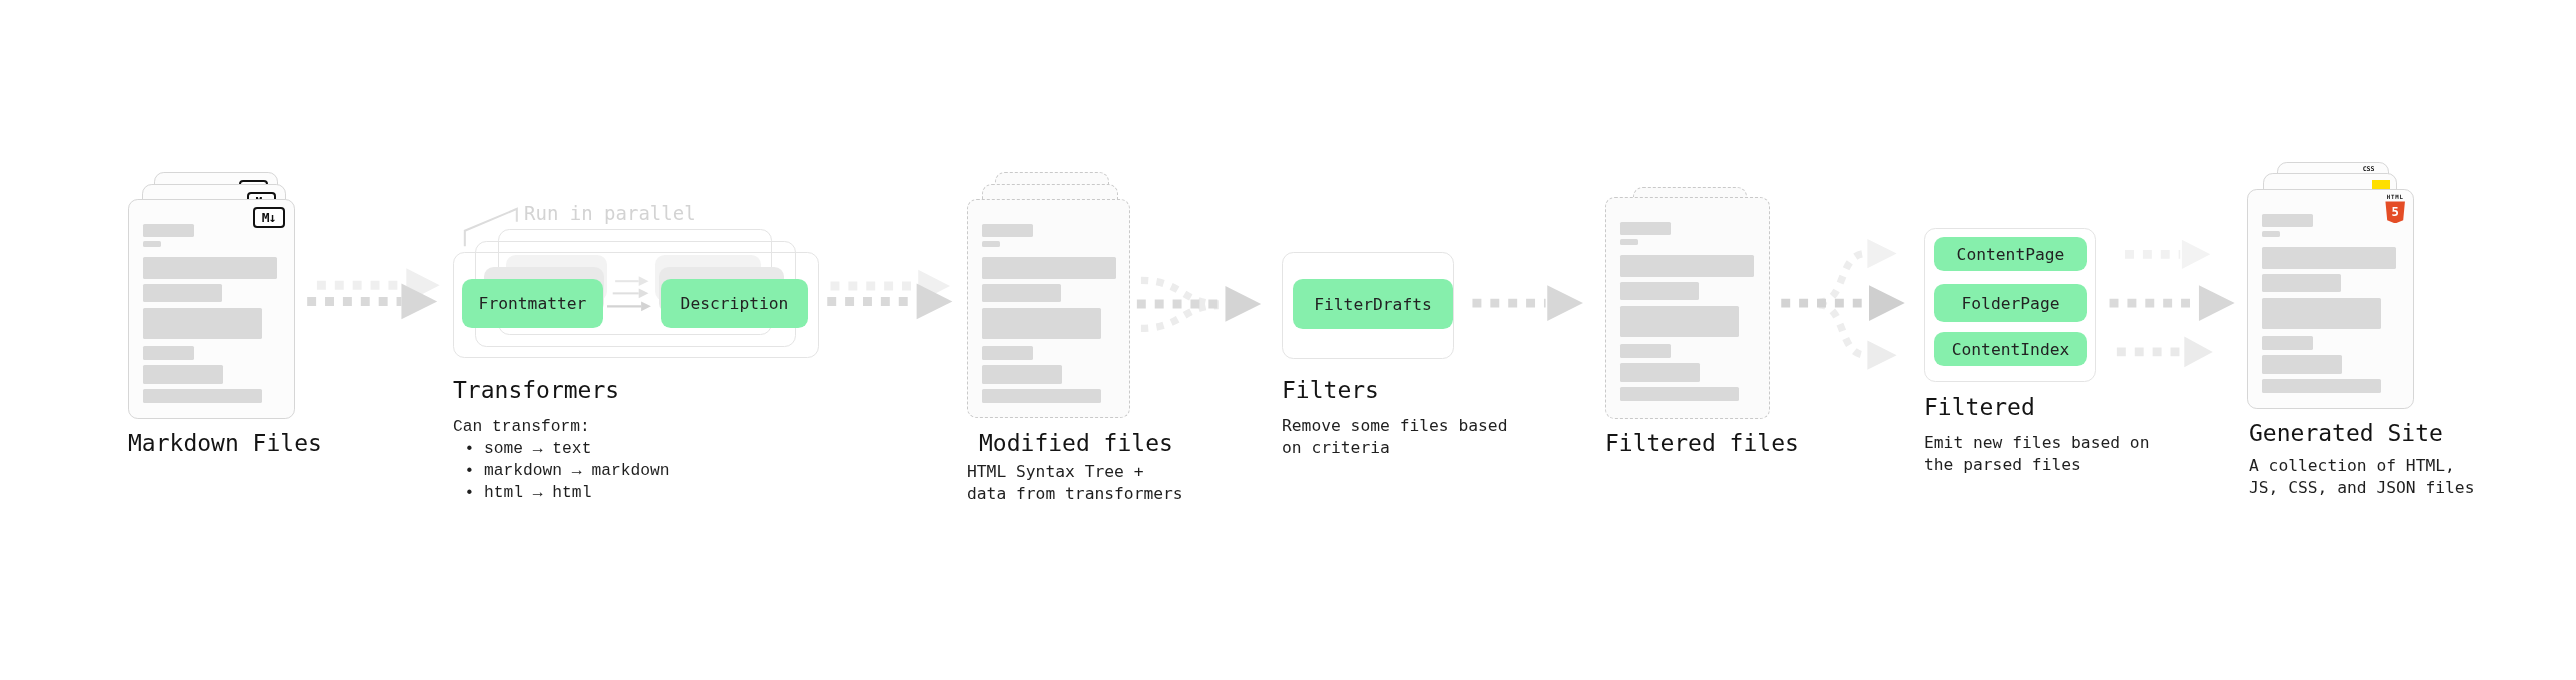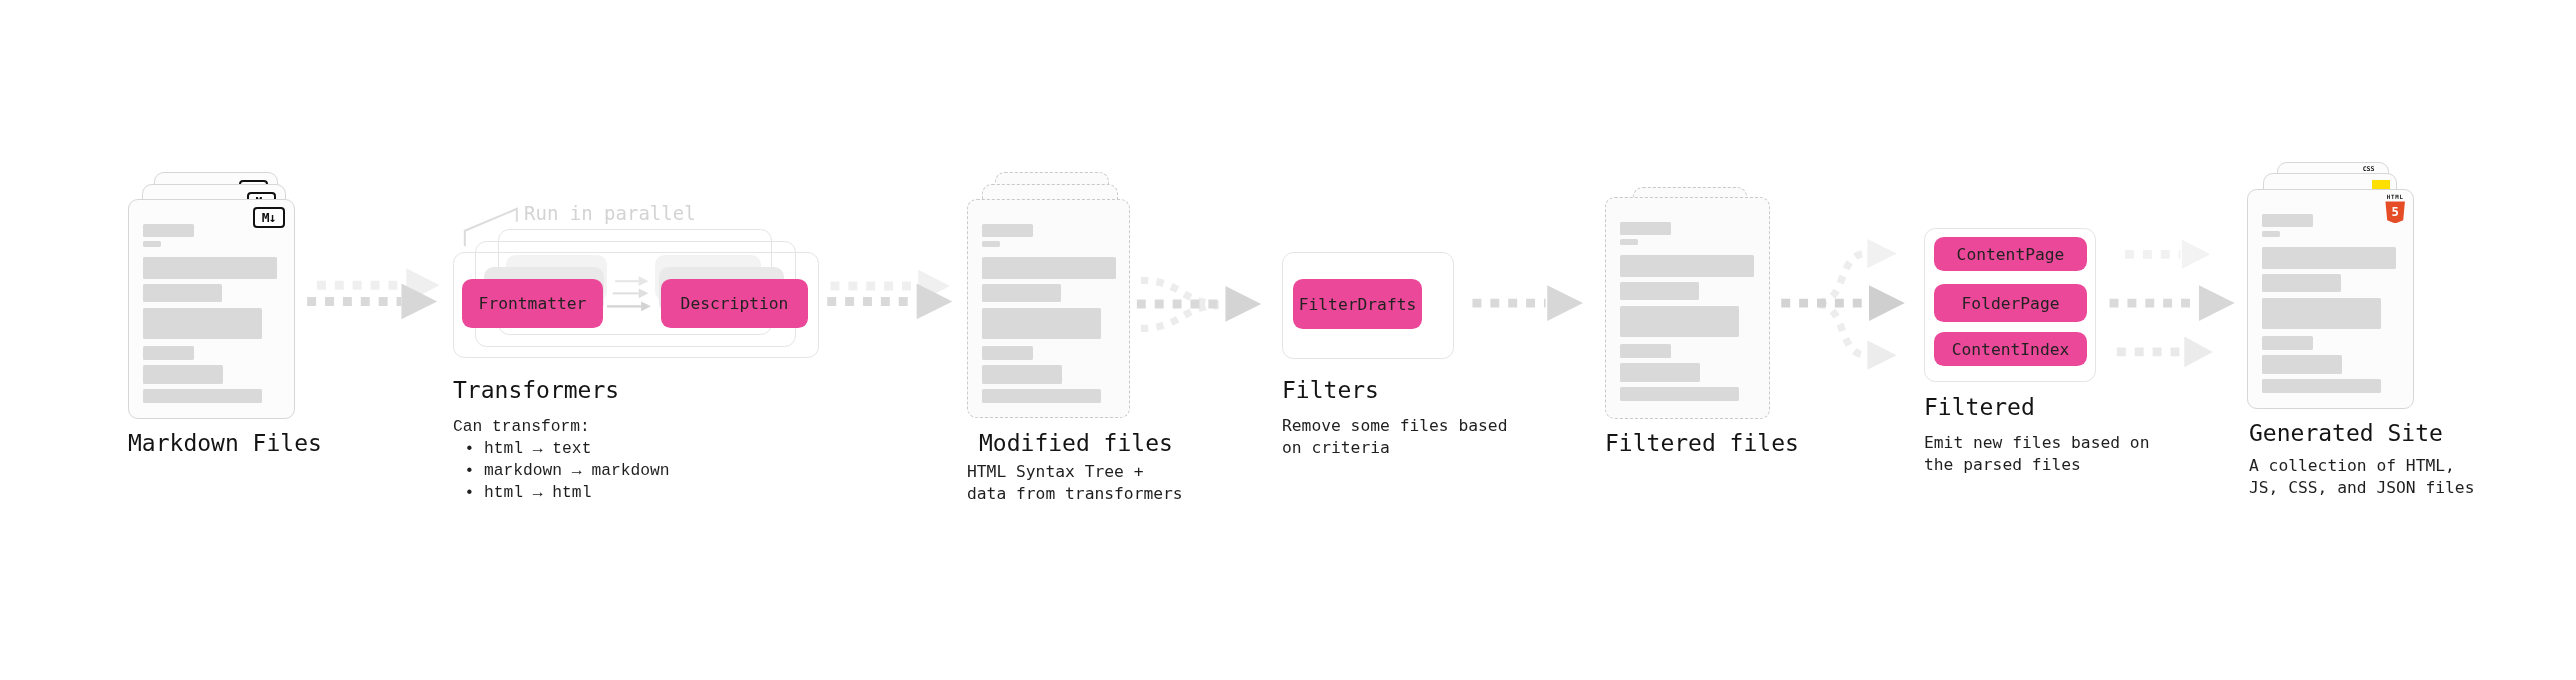--- a/index.html
+++ b/index.html
@@ -47,21 +47,21 @@
     color:#fff;font-size:12.2px;font-weight:bold;
   }
 
   
   .outline-box{
     position:absolute;box-sizing:border-box;border:1.6px solid #e4e4e4;border-radius:11.4px;
     background:transparent;
   }
   .outline-box.opaque{background:#fff;}
   .pill{
-    position:absolute;box-sizing:border-box;background:#ec4899;border-radius:9.8px;
+    position:absolute;box-sizing:border-box;background:#86efac;border-radius:9.8px;
     display:flex;align-items:center;justify-content:center;
     font-size:16.3px;color:#222;white-space:nowrap;
   }
   .pill.g1{background:#e9e9e9;}
   .pill.g2{background:#f3f3f3;}
 
   
   .stage-title{
     position:absolute;font-size:23px;font-weight:500;color:#141414;
     line-height:23px;white-space:nowrap;
@@ -178,21 +178,21 @@
     <div class="pill g2" style="left:655px;top:255px;width:106px;height:46px;z-index:3"></div>
     <div class="pill g1" style="left:659px;top:267px;width:125px;height:46px;z-index:4"></div>
     <div class="pill" style="left:661px;top:279px;width:147px;height:49px;z-index:5">Description</div>
 
     <div class="note" style="left:524px;top:205px">Run in parallel</div>
 
     <div class="stage-title" style="left:453px;top:379px">Transformers</div>
     <div class="stage-caption" style="left:453px;top:416px">
       <div class="bullet-line">Can transform:</div>
       <div class="bullets">
-        <div class="bullet-line">• html → text</div>
+        <div class="bullet-line">• some → text</div>
         <div class="bullet-line">• markdown → markdown</div>
         <div class="bullet-line">• html → html</div>
       </div>
     </div>
   </div>
 
   <div>
     <div class="file-card dashed" style="left:995px;top:172px;width:114px;height:195px;z-index:2"></div>
     <div class="file-card dashed" style="left:982px;top:184px;width:136px;height:203px;z-index:3"></div>
     <div class="file-card dashed" style="left:967px;top:199px;width:163px;height:219px;z-index:4">
@@ -209,21 +209,21 @@
     </div>
     <div class="stage-title" style="left:979px;top:432px">Modified files</div>
     <div class="stage-caption" style="left:967px;top:461px">
       <div>HTML Syntax Tree +</div>
       <div>data from transformers</div>
     </div>
   </div>
 
   <div>
     <div class="outline-box opaque" style="left:1282px;top:252px;width:172px;height:107px;z-index:2"></div>
-    <div class="pill" style="left:1293px;top:279px;width:129px;height:50px;z-index:3">FilterDrafts</div>
+    <div class="pill" style="left:1293px;top:279px;width:160px;height:50px;z-index:3">FilterDrafts</div>
     <div class="stage-title" style="left:1282px;top:379px">Filters</div>
     <div class="stage-caption" style="left:1282px;top:415px">
       <div>Remove some files based</div>
       <div>on criteria</div>
     </div>
   </div>
 
   <div>
     <div class="file-card dashed" style="left:1633px;top:187px;width:114px;height:195px;z-index:2"></div>
     <div class="file-card dashed" style="left:1605px;top:197px;width:165px;height:222px;z-index:3">

